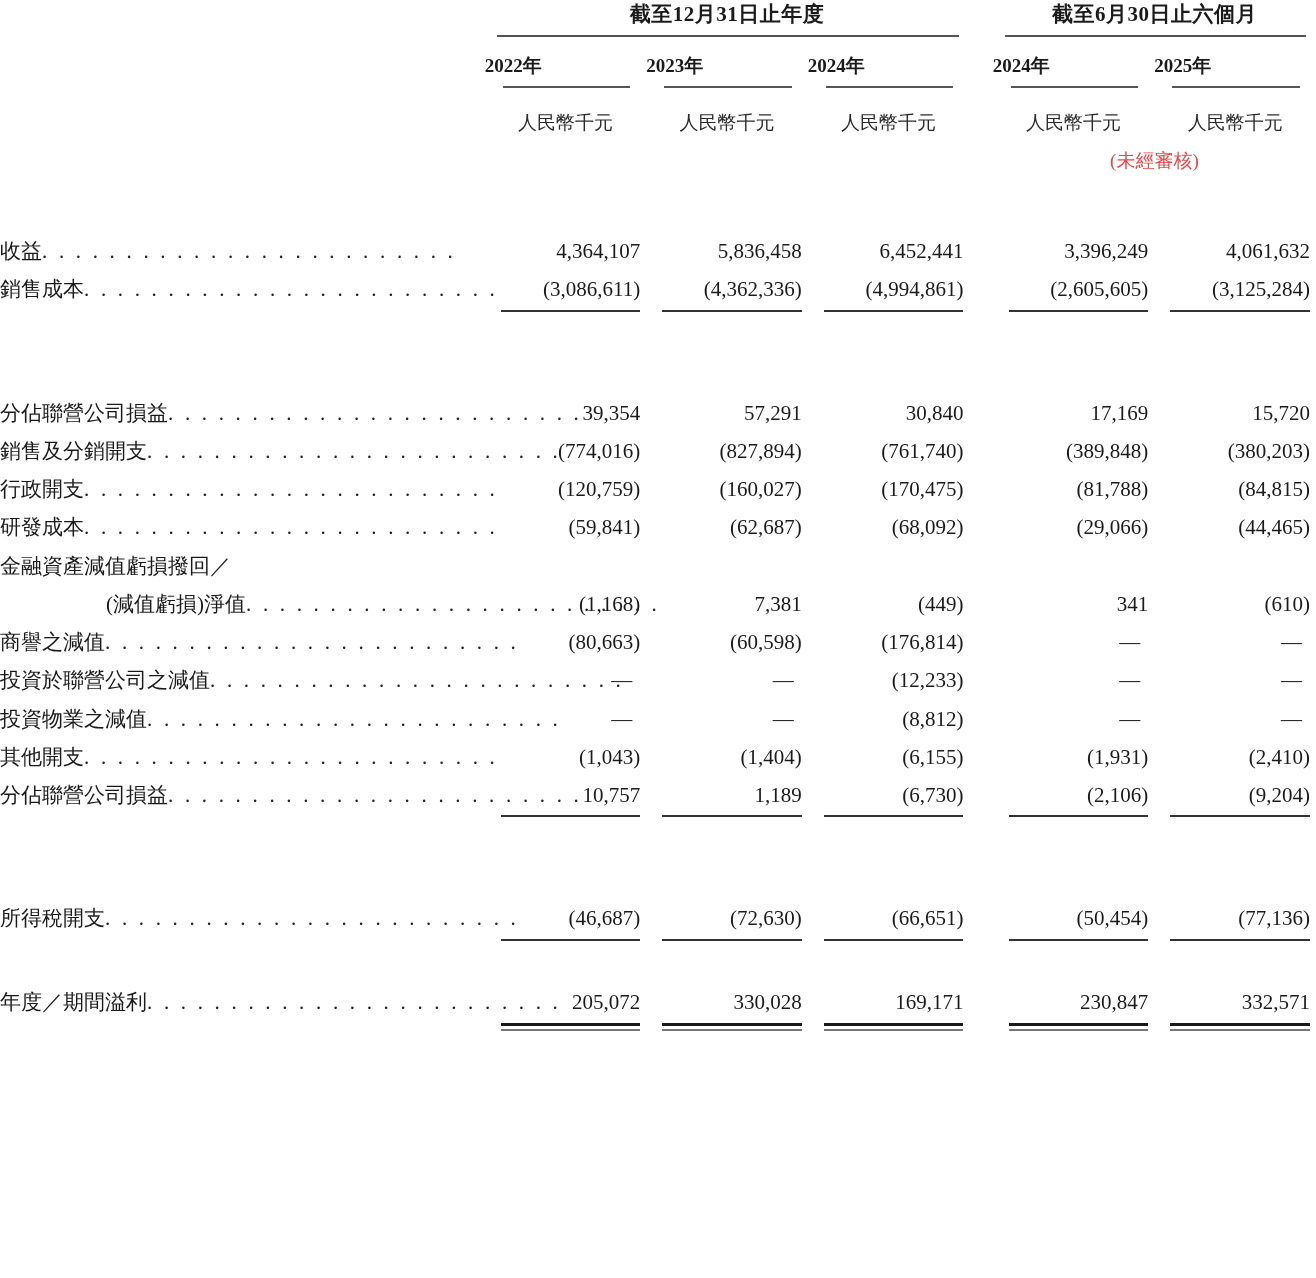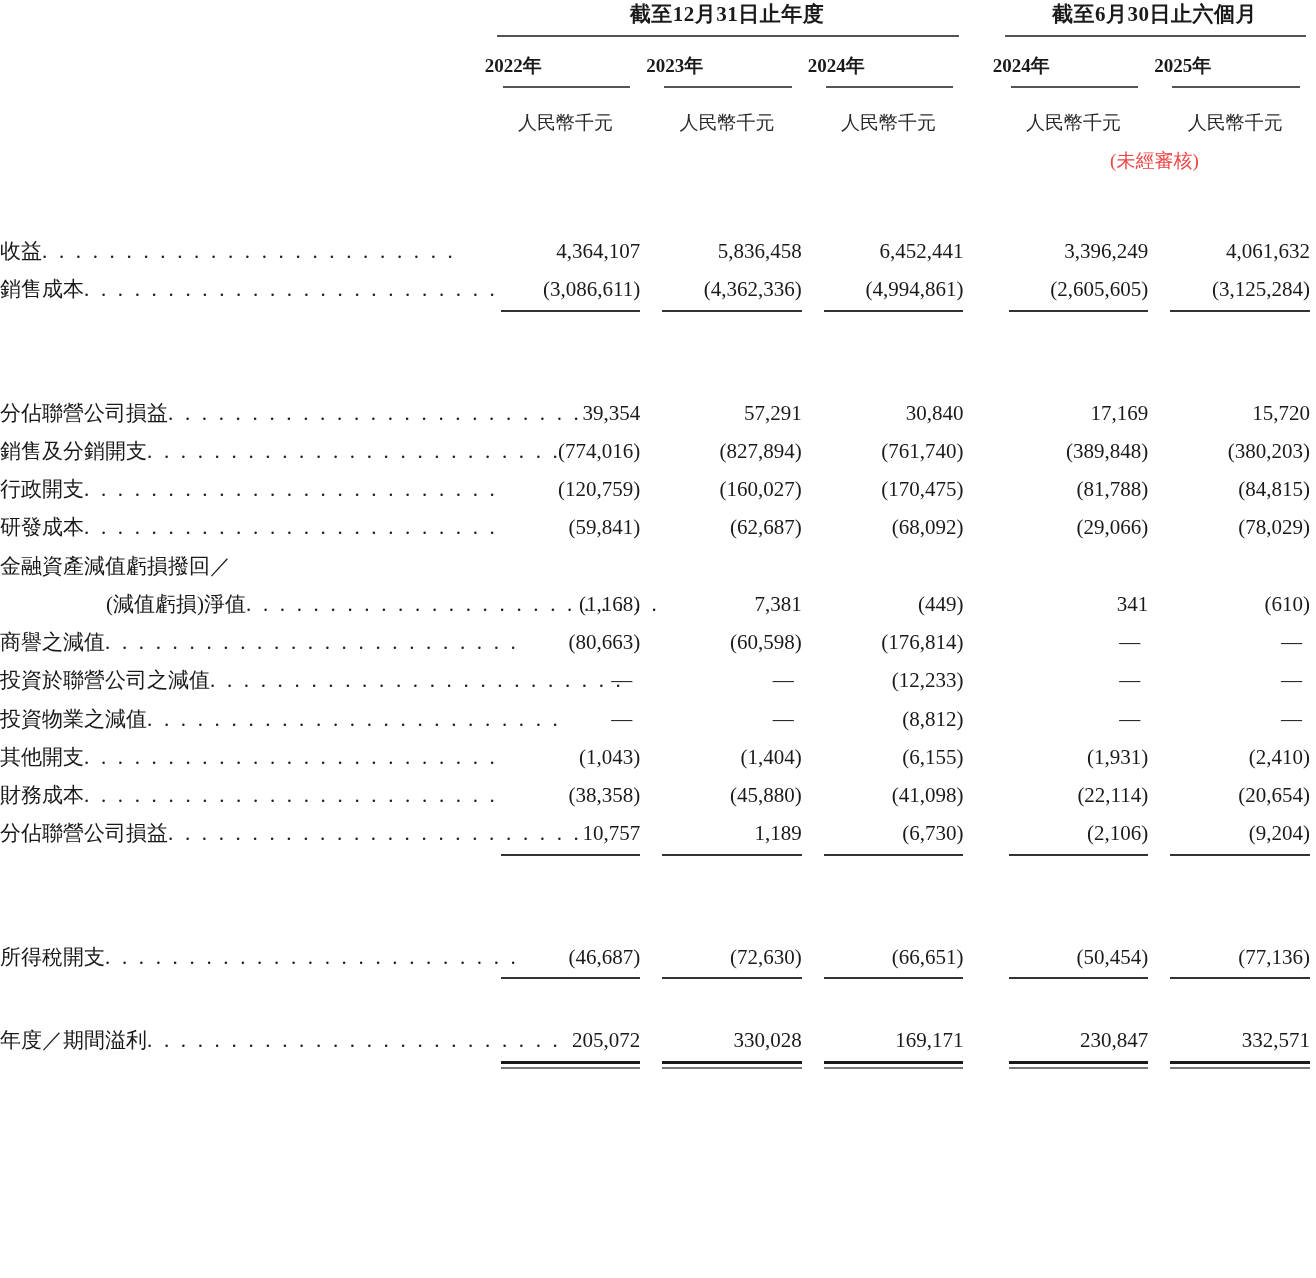--- a/index.html
+++ b/index.html
@@ -320,21 +320,21 @@
   </tr>
 
   <tr>
     <td class="lbl"><span class="txt">研發成本</span><span class="dots">. . . . . . . . . . . . . . . . . . . . . . . . .</span></td>
     <td></td>
     <td class="num">(59,841)</td>
     <td class="num">(62,687)</td>
     <td class="num">(68,092)</td>
     <td></td>
     <td class="num">(29,066)</td>
-    <td class="num">(78,029)</td>
+    <td class="num">(44,465)</td>
   </tr>
 
   <tr>
     <td class="lbl noleader">金融資產減值虧損撥回／</td>
     <td></td>
     <td></td>
           <td></td>
           <td></td>
     <td></td>
     <td></td>
@@ -389,30 +389,20 @@
     <td class="lbl"><span class="txt">其他開支</span><span class="dots">. . . . . . . . . . . . . . . . . . . . . . . . .</span></td>
     <td></td>
     <td class="num">(1,043)</td>
     <td class="num">(1,404)</td>
     <td class="num">(6,155)</td>
     <td></td>
     <td class="num">(1,931)</td>
     <td class="num">(2,410)</td>
   </tr>
 
-  <tr>
-    <td class="lbl"><span class="txt">財務成本</span><span class="dots">. . . . . . . . . . . . . . . . . . . . . . . . .</span></td>
-    <td></td>
-    <td class="num">(38,358)</td>
-    <td class="num">(45,880)</td>
-    <td class="num">(41,098)</td>
-    <td></td>
-    <td class="num">(22,114)</td>
-    <td class="num">(20,654)</td>
-  </tr>
 
   <tr>
     <td class="lbl"><span class="txt">分佔聯營公司損益</span><span class="dots">. . . . . . . . . . . . . . . . . . . . . . . . .</span></td>
     <td></td>
     <td class="num">10,757</td>
     <td class="num">1,189</td>
     <td class="num">(6,730)</td>
     <td></td>
     <td class="num">(2,106)</td>
     <td class="num">(9,204)</td>

